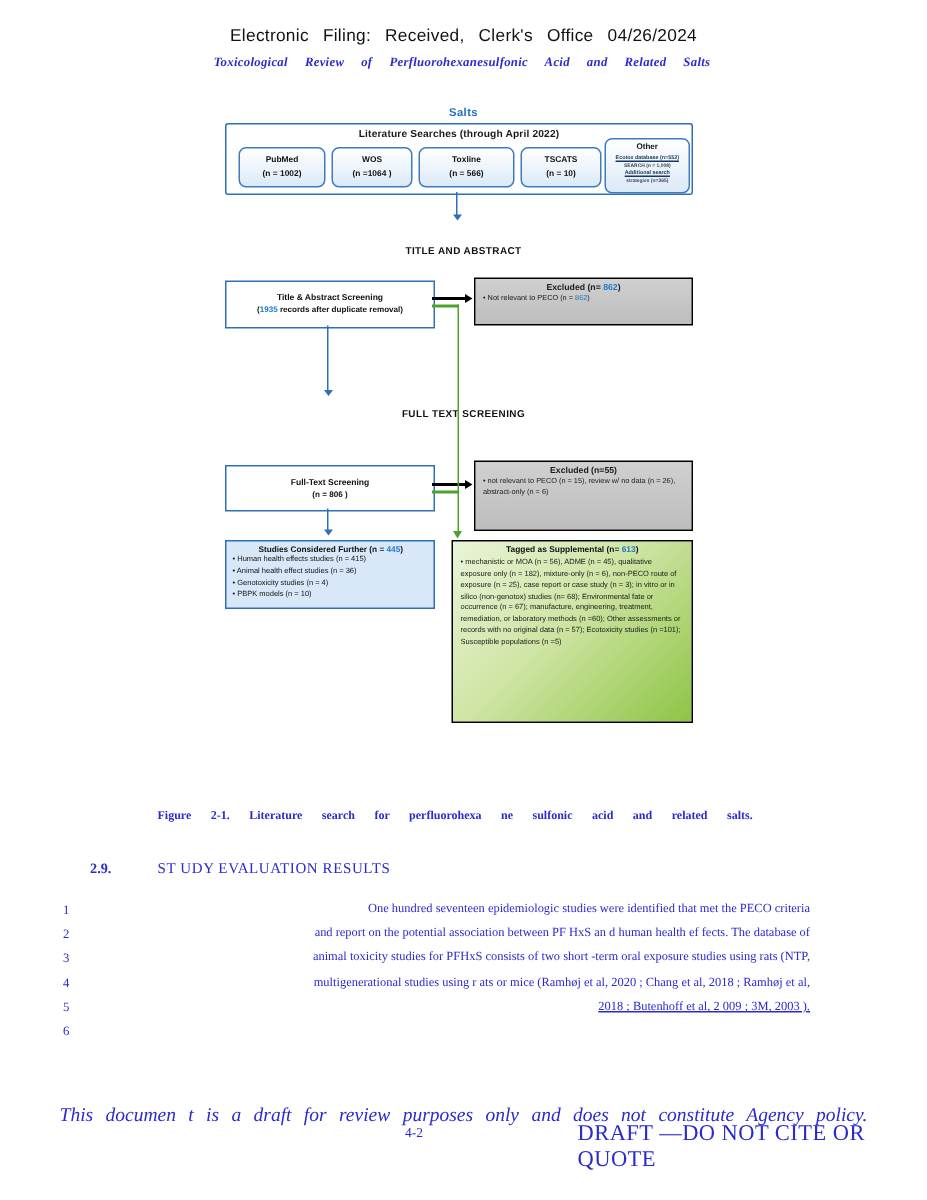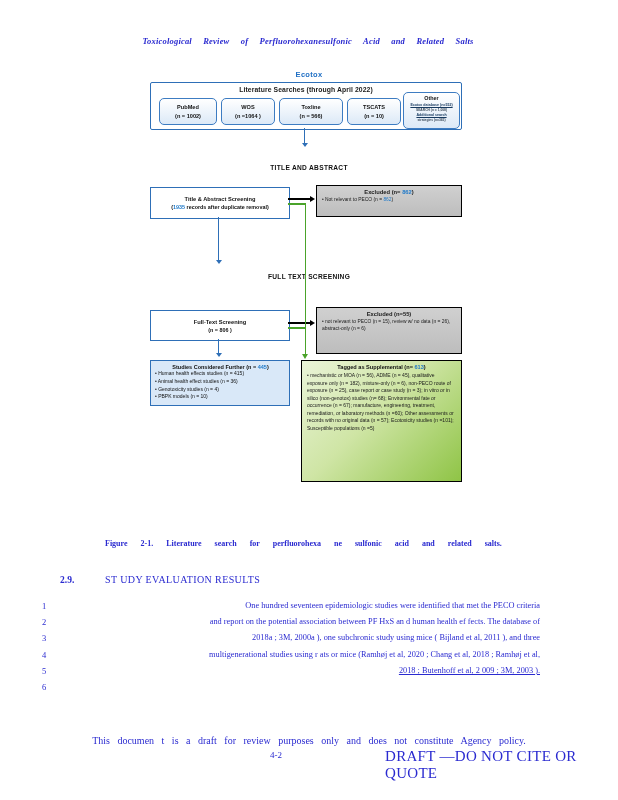--- a/index.html
+++ b/index.html
@@ -160,43 +160,44 @@
     line-height:16.2px;
     text-align:right;
   }
   .body .ln-row{white-space:nowrap;}
   .body .ind{display:inline-block;width:42px;}
   u.lnk{text-decoration:underline;}
 
   
   .ftr-note{
     position:absolute;left:0;top:735px;width:618px;text-align:center;
-    font-family:"Liberation Serif", serif;
-    font-size:10px;color:#2a2ad0;word-spacing:5px;
+    font-family:"Liberation Serif", serif;font-style:italic;
+    font-size:13px;color:#2a2ad0;word-spacing:5px;
   }
   .ftr-pg{
     position:absolute;left:270px;top:750px;
     font-family:"Liberation Serif", serif;font-size:9px;color:#2a2ad0;
   }
   .ftr-draft{
     position:absolute;left:385px;top:748px;
     font-family:"Liberation Serif", serif;font-size:15px;color:#2a2ad0;
     letter-spacing:.3px;
   }
 </style>
 </head>
 <body>
 
 <div class="page">
 
+  <div class="hdr-stamp">Electronic   Filing:   Received,   Clerk's   Office  04/26/2024</div>
   <div class="hdr-title">Toxicological     Review of     Perfluorohexanesulfonic          Acid and    Related    Salts</div>
 
   <div class="flow">
 
-    <div class="pfhxs-label">Ecotox</div>
+    <div class="pfhxs-label">Salts</div>
 
     <div class="searches-box">
       <div class="searches-title">Literature Searches (through April 2022)</div>
 
       <div class="db d1">
         <span>PubMed</span>
         <span>(n = 1002)</span>
       </div>
       <div class="db d2">
         <span>WOS</span>
@@ -287,21 +288,21 @@
     <div>2</div>
     <div>3</div>
     <div>4</div>
     <div>5</div>
     <div>6</div>
   </div>
 
   <div class="body">
     <div class="ln-row"><span class="ind"></span><span>One hundred    seventeen    epidemiologic     studies    were identified that     met   the   PECO criteria</span></div>
     <div class="ln-row">and report on the      potential      association between          PF HxS  an d human health       ef fects. The   database     of</div>
-    <div class="ln-row">2018a  ; 3M,  2000a  ), one  subchronic     study  using  mice  ( Bijland et     al, 2011   ), and three</div>
+    <div class="ln-row">animal   toxicity   studies    for PFHxS   consists    of two short    -term  oral  exposure studies         using   rats   (NTP,</div>
     <div class="ln-row">multigenerational studies          using    r ats or mice    (Ramhøj     et al,   2020   ; Chang   et al,  2018   ; Ramhøj     et al,</div>
     <div class="ln-row"><u class="lnk">2018 ; Butenhoff    et al,   2 009 ; 3M,  2003  ).</u></div>
   </div>
 
   <div class="ftr-note">This  documen  t is a draft  for review   purposes    only and does  not constitute     Agency policy.</div>
   <div class="ftr-pg">4-2</div>
   <div class="ftr-draft">DRAFT —DO NOT  CITE  OR QUOTE</div>
 
 </div>
 

